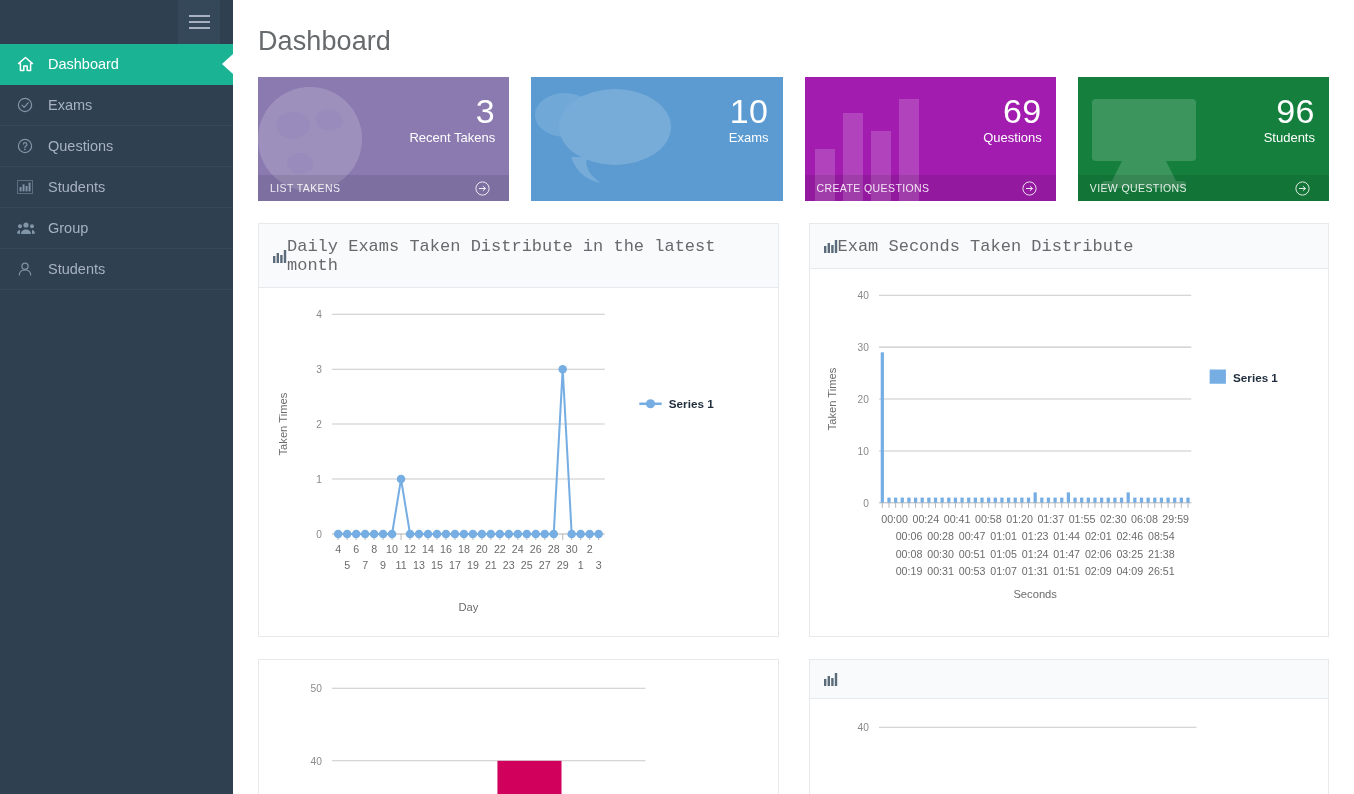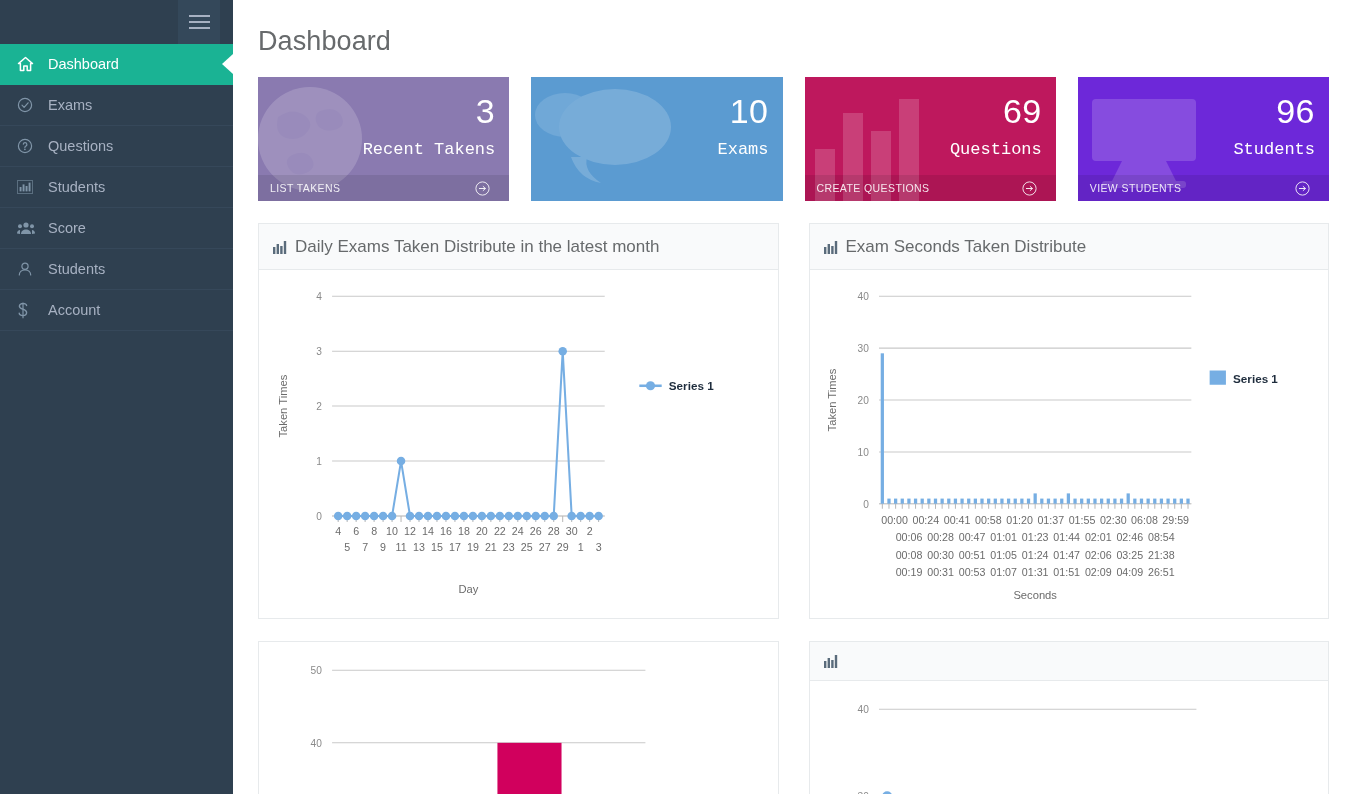--- a/index.html
+++ b/index.html
@@ -107,21 +107,21 @@
     opacity: .17;
     overflow: hidden;
   }
   .card .figs {
     position: absolute;
     right: 14px; top: 17px;
     text-align: right;
     line-height: 1;
   }
   .card .num { font-size: 34px; font-weight: 300; letter-spacing: .5px; }
-  .card .cap { font-size: 17px; font-weight: 300; margin-top: 13px; font-family: Liberation Mono, monospace; }
+  .card .cap { font-size: 13px; font-weight: 300; margin-top: 3px; }
   .card .foot {
     position: absolute; left: 0; right: 0; bottom: 0;
     height: 26px;
     background: rgba(0,0,0,0.09);
     display: flex; align-items: center;
     padding: 0 19px 0 12px;
     font-size: 10.5px;
     letter-spacing: .4px;
     color: rgba(255,255,255,.88);
   }
@@ -132,21 +132,21 @@
   .panels { display: flex; gap: 30px; margin-top: 22px; }
   .panel {
     flex: 1 1 0;
     border: 1px solid #e7eaec;
     background: #ffffff;
   }
   .panel-head {
     background: #f9fafb;
     border-bottom: 1px solid #e7eaec;
     padding: 13px 14px 12px 14px;
-    display: flex; align-items: center; gap: 8px;
+    display: flex; align-items: center;  font-family: Liberation Mono, monospace;
   }
   .panel-head .pico { color: #5a6b7b; display: flex; }
   .panel-title {
     font-size: 17px;
     font-weight: 400;
     color: #676a6c;
   }
   .panel-body { padding: 12px 10px 10px 10px; }
 
   
@@ -220,39 +220,30 @@
           <span class="ico">
             <svg width="18" height="14" viewBox="0 0 18 14">
               <circle cx="9" cy="4" r="2.6" fill="currentColor"></circle>
               <path d="M4 13 c0-2.9 2.2-4.6 5-4.6 s5 1.7 5 4.6 z" fill="currentColor"></path>
               <circle cx="3" cy="5.2" r="2" fill="currentColor"></circle>
               <path d="M0 12.4 c0-2.2 1.4-3.5 3-3.5 v4.1 z" fill="currentColor"></path>
               <circle cx="15" cy="5.2" r="2" fill="currentColor"></circle>
               <path d="M18 12.4 c0-2.2-1.4-3.5-3-3.5 v4.1 z" fill="currentColor"></path>
             </svg>
           </span>
-          <span class="lbl">Score</span>
+          <span class="lbl">Group</span>
         </div>
         <div class="nav-item">
           <span class="ico">
             <svg width="16" height="16" viewBox="0 0 16 16">
               <circle cx="8" cy="5.2" r="3.1" fill="none" stroke="currentColor" stroke-width="1.2"></circle>
               <path d="M2.3 14 c0-3.3 2.6-5.2 5.7-5.2 s5.7 1.9 5.7 5.2" fill="none" stroke="currentColor" stroke-width="1.2" stroke-linecap="round"></path>
             </svg>
           </span>
           <span class="lbl">Students</span>
-        </div>
-        <div class="nav-item">
-          <span class="ico">
-            <svg width="12" height="17" viewBox="0 0 12 17">
-              <path d="M6 0.8 V16.2" stroke="currentColor" stroke-width="1.2"></path>
-              <path d="M9.6 3.6 C9.6 2.2 8 1.5 6 1.5 C3.9 1.5 2.4 2.5 2.4 4.2 C2.4 8 9.6 6.4 9.6 10.6 C9.6 12.6 8 13.6 6 13.6 C3.7 13.6 2.2 12.7 2.2 11.1" fill="none" stroke="currentColor" stroke-width="1.4" stroke-linecap="round"></path>
-            </svg>
-          </span>
-          <span class="lbl">Account</span>
         </div>
       </div>
   </div>
 
   <div id="main">
 
     <div id="page-title">Dashboard</div>
 
     <div class="content">
 
@@ -282,53 +273,53 @@
             <div class="bgart"><svg width="190" height="124" viewBox="0 0 190 124">
                 <ellipse cx="84" cy="50" rx="56" ry="38" fill="#ffffff"></ellipse>
                 <path d="M40 80 q8 22 30 26 q-18 -12 -14 -26 z" fill="#ffffff"></path>
                 <ellipse cx="34" cy="38" rx="30" ry="22" fill="#ffffff" opacity=".75"></ellipse>
               </svg></div>
             <div class="figs">
               <div class="num">10</div>
               <div class="cap">Exams</div>
             </div>
           </div>
-          <div class="card" style="background: #be185d;">
+          <div class="card" style="background: #a21caf;">
             <div class="bgart"><svg width="140" height="124" viewBox="0 0 140 124">
                 <rect x="10" y="72" width="20" height="52" fill="#ffffff"></rect>
                 <rect x="38" y="36" width="20" height="88" fill="#ffffff"></rect>
                 <rect x="66" y="54" width="20" height="70" fill="#ffffff"></rect>
                 <rect x="94" y="22" width="20" height="102" fill="#ffffff"></rect>
               </svg></div>
             <div class="figs">
               <div class="num">69</div>
               <div class="cap">Questions</div>
             </div>
             <div class="foot">
               <span>CREATE QUESTIONS</span>
               <span class="arrow">
                 <svg width="15" height="15" viewBox="0 0 15 15">
                   <circle cx="7.5" cy="7.5" r="6.6" fill="none" stroke="rgba(255,255,255,.85)" stroke-width="1"></circle>
                   <path d="M4.4 7.5 H10.2 M8.2 5.5 L10.4 7.5 L8.2 9.5" fill="none" stroke="rgba(255,255,255,.9)" stroke-width="1" stroke-linecap="round" stroke-linejoin="round"></path>
                 </svg>
               </span>
             </div>
           </div>
-          <div class="card" style="background: #6d28d9;">
+          <div class="card" style="background: #15803d;">
             <div class="bgart"><svg width="170" height="124" viewBox="0 0 170 124">
                 <rect x="14" y="22" width="104" height="62" rx="4" fill="#ffffff"></rect>
                 <path d="M44 84 h44 l10 20 h-64 z" fill="#ffffff"></path>
                 <rect x="24" y="104" width="84" height="7" rx="3" fill="#ffffff"></rect>
               </svg></div>
             <div class="figs">
               <div class="num">96</div>
               <div class="cap">Students</div>
             </div>
             <div class="foot">
-              <span>VIEW STUDENTS</span>
+              <span>VIEW QUESTIONS</span>
               <span class="arrow">
                 <svg width="15" height="15" viewBox="0 0 15 15">
                   <circle cx="7.5" cy="7.5" r="6.6" fill="none" stroke="rgba(255,255,255,.85)" stroke-width="1"></circle>
                   <path d="M4.4 7.5 H10.2 M8.2 5.5 L10.4 7.5 L8.2 9.5" fill="none" stroke="rgba(255,255,255,.9)" stroke-width="1" stroke-linecap="round" stroke-linejoin="round"></path>
                 </svg>
               </span>
             </div>
           </div>
         </div>
 

